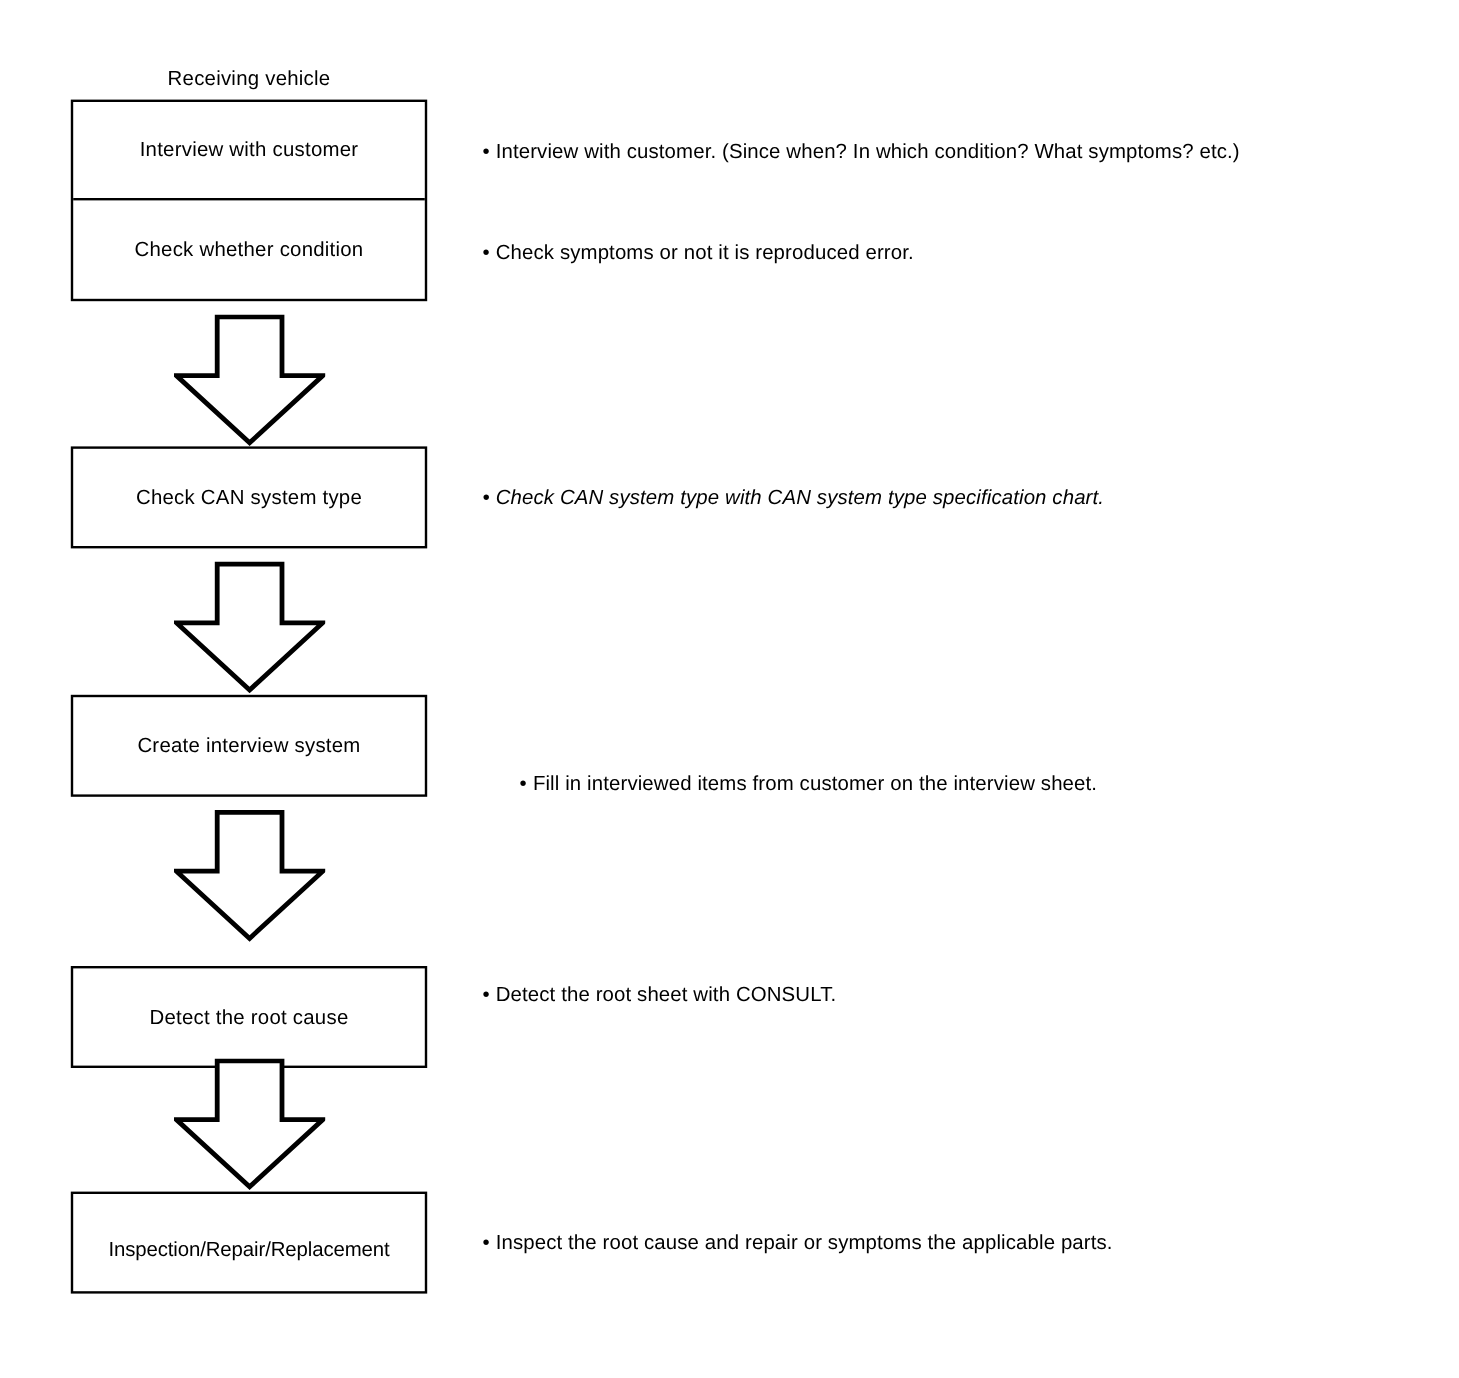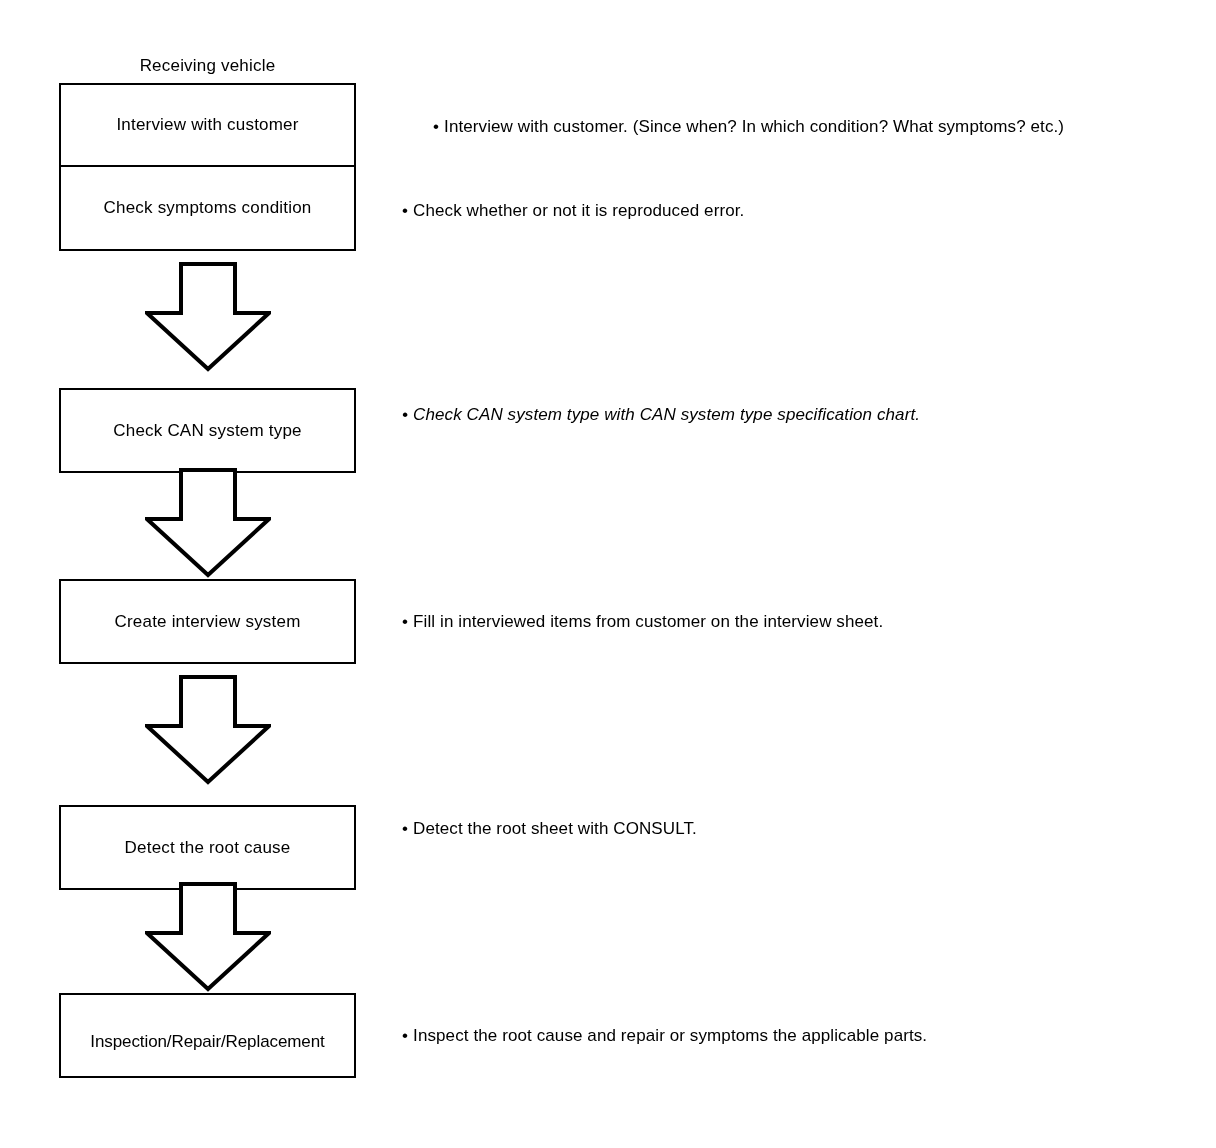--- a/index.html
+++ b/index.html
@@ -98,31 +98,31 @@
 
 <div id="canvas">
 
   <div class="section-header">Receiving vehicle</div>
 
   <div class="proc-box stacked" style="left:59px; top:83px; width:297px; height:168px;">
     <div class="proc-cell divided">
       <span class="proc-label">Interview with customer</span>
     </div>
     <div class="proc-cell">
-      <span class="proc-label">Check symptoms condition</span>
+      <span class="proc-label">Check whether condition</span>
     </div>
   </div>
 
   <div class="flow-arrow" style="left:145px; top:262px;">
     <svg width="126" height="110" viewBox="0 0 126 110" aria-hidden="true">
       <polygon points="36,2 90,2 90,51 124,51 63,107 2,51 36,51" fill="#ffffff" stroke="#000000" stroke-width="4" stroke-linejoin="miter"></polygon>
     </svg>
   </div>
 
-  <div class="proc-box" style="left:59px; top:372px; width:297px; height:85px;margin-top:16px;">
+  <div class="proc-box" style="left:59px; top:372px; width:297px; height:85px;">
     <span class="proc-label">Check CAN system type</span>
   </div>
 
   <div class="flow-arrow" style="left:145px; top:468px;">
     <svg width="126" height="110" viewBox="0 0 126 110" aria-hidden="true">
       <polygon points="36,2 90,2 90,51 124,51 63,107 2,51 36,51" fill="#ffffff" stroke="#000000" stroke-width="4" stroke-linejoin="miter"></polygon>
     </svg>
   </div>
 
   <div class="proc-box" style="left:59px; top:579px; width:297px; height:85px;">
@@ -142,33 +142,33 @@
   <div class="flow-arrow" style="left:145px; top:882px;">
     <svg width="126" height="110" viewBox="0 0 126 110" aria-hidden="true">
       <polygon points="36,2 90,2 90,51 124,51 63,107 2,51 36,51" fill="#ffffff" stroke="#000000" stroke-width="4" stroke-linejoin="miter"></polygon>
     </svg>
   </div>
 
   <div class="proc-box tight" style="left:59px; top:993px; width:297px; height:85px;">
     <span class="proc-label">Inspection/Repair/Replacement</span>
   </div>
 
-  <div class="note" style="top:116px;margin-left:31px;">
+  <div class="note" style="top:116px;">
     <span class="bullet">•</span><span>Interview with customer. (Since when? In which condition? What symptoms? etc.)</span>
   </div>
 
   <div class="note" style="top:200px;">
-    <span class="bullet">•</span><span>Check whether or not it is reproduced error.</span>
+    <span class="bullet">•</span><span>Check symptoms or not it is reproduced error.</span>
   </div>
 
   <div class="note" style="top:404px;font-style:italic;">
     <span class="bullet">•</span><span>Check CAN system type with CAN system type specification chart.</span>
   </div>
 
-  <div class="note" style="top:611px;">
+  <div class="note" style="top:642px;margin-left:31px;">
     <span class="bullet">•</span><span>Fill in interviewed items from customer on the interview sheet.</span>
   </div>
 
   <div class="note" style="top:818px;">
     <span class="bullet">•</span><span>Detect the root sheet with CONSULT.</span>
   </div>
 
   <div class="note" style="top:1025px;">
     <span class="bullet">•</span><span>Inspect the root cause and repair or symptoms the applicable parts.</span>
   </div>

